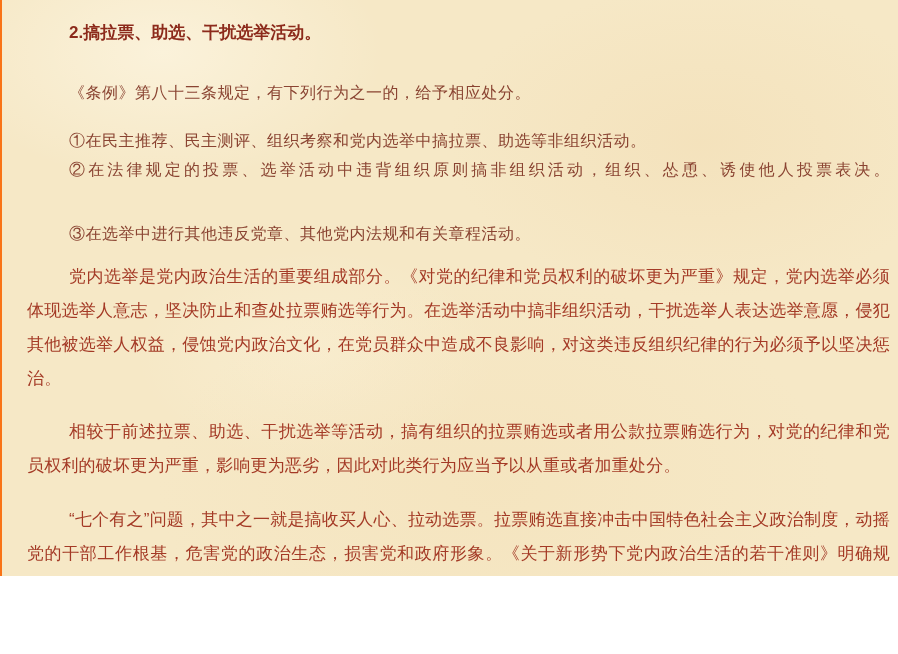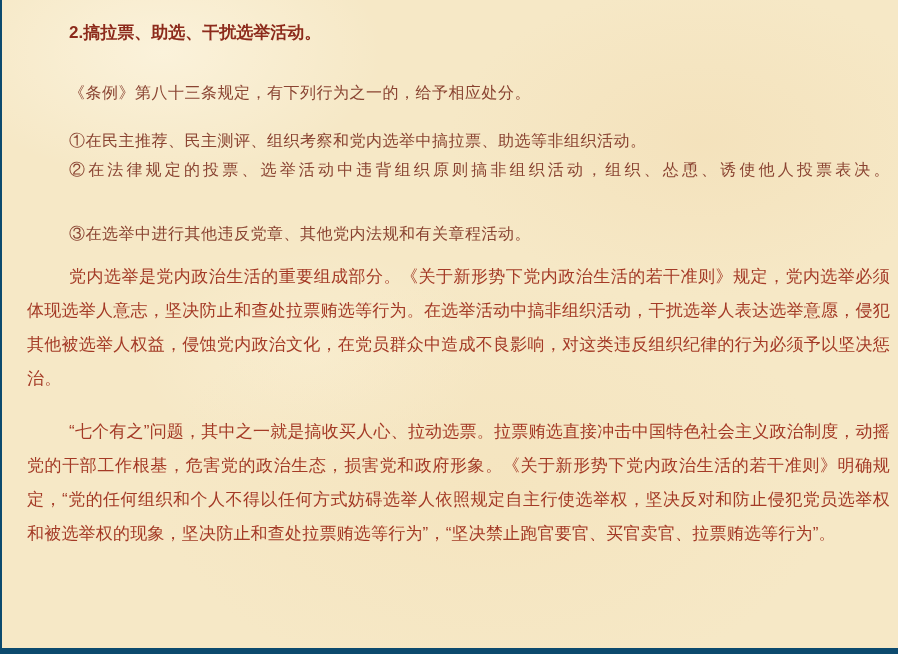--- a/index.html
+++ b/index.html
@@ -4,22 +4,22 @@
 <style>
   html, body {
     margin: 0;
     padding: 0;
     background: #ffffff;
     font-family: "Liberation Sans", sans-serif;
   }
   .viewport {
     position: relative;
     width: 898px;
-    height: 654px;
-    background: #0c4a6e;
+    height: 576px;
+    background: #f97316;
     overflow: hidden;
   }
   .paper {
     position: absolute;
     left: 2px;
     top: 0;
     width: 896px;
     height: 648px;
     background-color: #f6e8c6;
     background-image:
@@ -84,21 +84,22 @@
       <h1 class="page-heading">2.搞拉票、助选、干扰选举活动。</h1>
 
       <p class="kai">《条例》第八十三条规定，有下列行为之一的，给予相应处分。</p>
 
       <p class="kai">①在民主推荐、民主测评、组织考察和党内选举中搞拉票、助选等非组织活动。</p>
 
       <p class="kai stretch">②在法律规定的投票、选举活动中违背组织原则搞非组织活动，组织、怂恿、诱使他人投票表决。</p>
 
       <p class="kai">③在选举中进行其他违反党章、其他党内法规和有关章程活动。</p>
 
-      <p class="hei">党内选举是党内政治生活的重要组成部分。《关于新形势下党内政治生活的若干准则》规定，党内选举必须体现选举人意志，坚决防止和查处拉票贿选等行为。在选举活动中搞非组织活动，干扰选举人表达选举意愿，侵犯其他被选举人权益，侵蚀党内政治文化，在党员群众中造成不良影响，对这类违反组织纪律的行为必须予以坚决惩治。</p>
+      <p class="hei">党内选举是党内政治生活的重要组成部分。《对党的纪律和党员权利的破坏更为严重》规定，党内选举必须体现选举人意志，坚决防止和查处拉票贿选等行为。在选举活动中搞非组织活动，干扰选举人表达选举意愿，侵犯其他被选举人权益，侵蚀党内政治文化，在党员群众中造成不良影响，对这类违反组织纪律的行为必须予以坚决惩治。</p>
 
 
+      <p class="hei">相较于前述拉票、助选、干扰选举等活动，搞有组织的拉票贿选或者用公款拉票贿选行为，对党的纪律和党员权利的破坏更为严重，影响更为恶劣，因此对此类行为应当予以从重或者加重处分。</p>
 
       <p class="hei">“七个有之”问题，其中之一就是搞收买人心、拉动选票。拉票贿选直接冲击中国特色社会主义政治制度，动摇党的干部工作根基，危害党的政治生态，损害党和政府形象。《关于新形势下党内政治生活的若干准则》明确规定，“党的任何组织和个人不得以任何方式妨碍选举人依照规定自主行使选举权，坚决反对和防止侵犯党员选举权和被选举权的现象，坚决防止和查处拉票贿选等行为”，“坚决禁止跑官要官、买官卖官、拉票贿选等行为”。</p>
 
     </div>
   </div>
 </div>
 
 </body></html>

